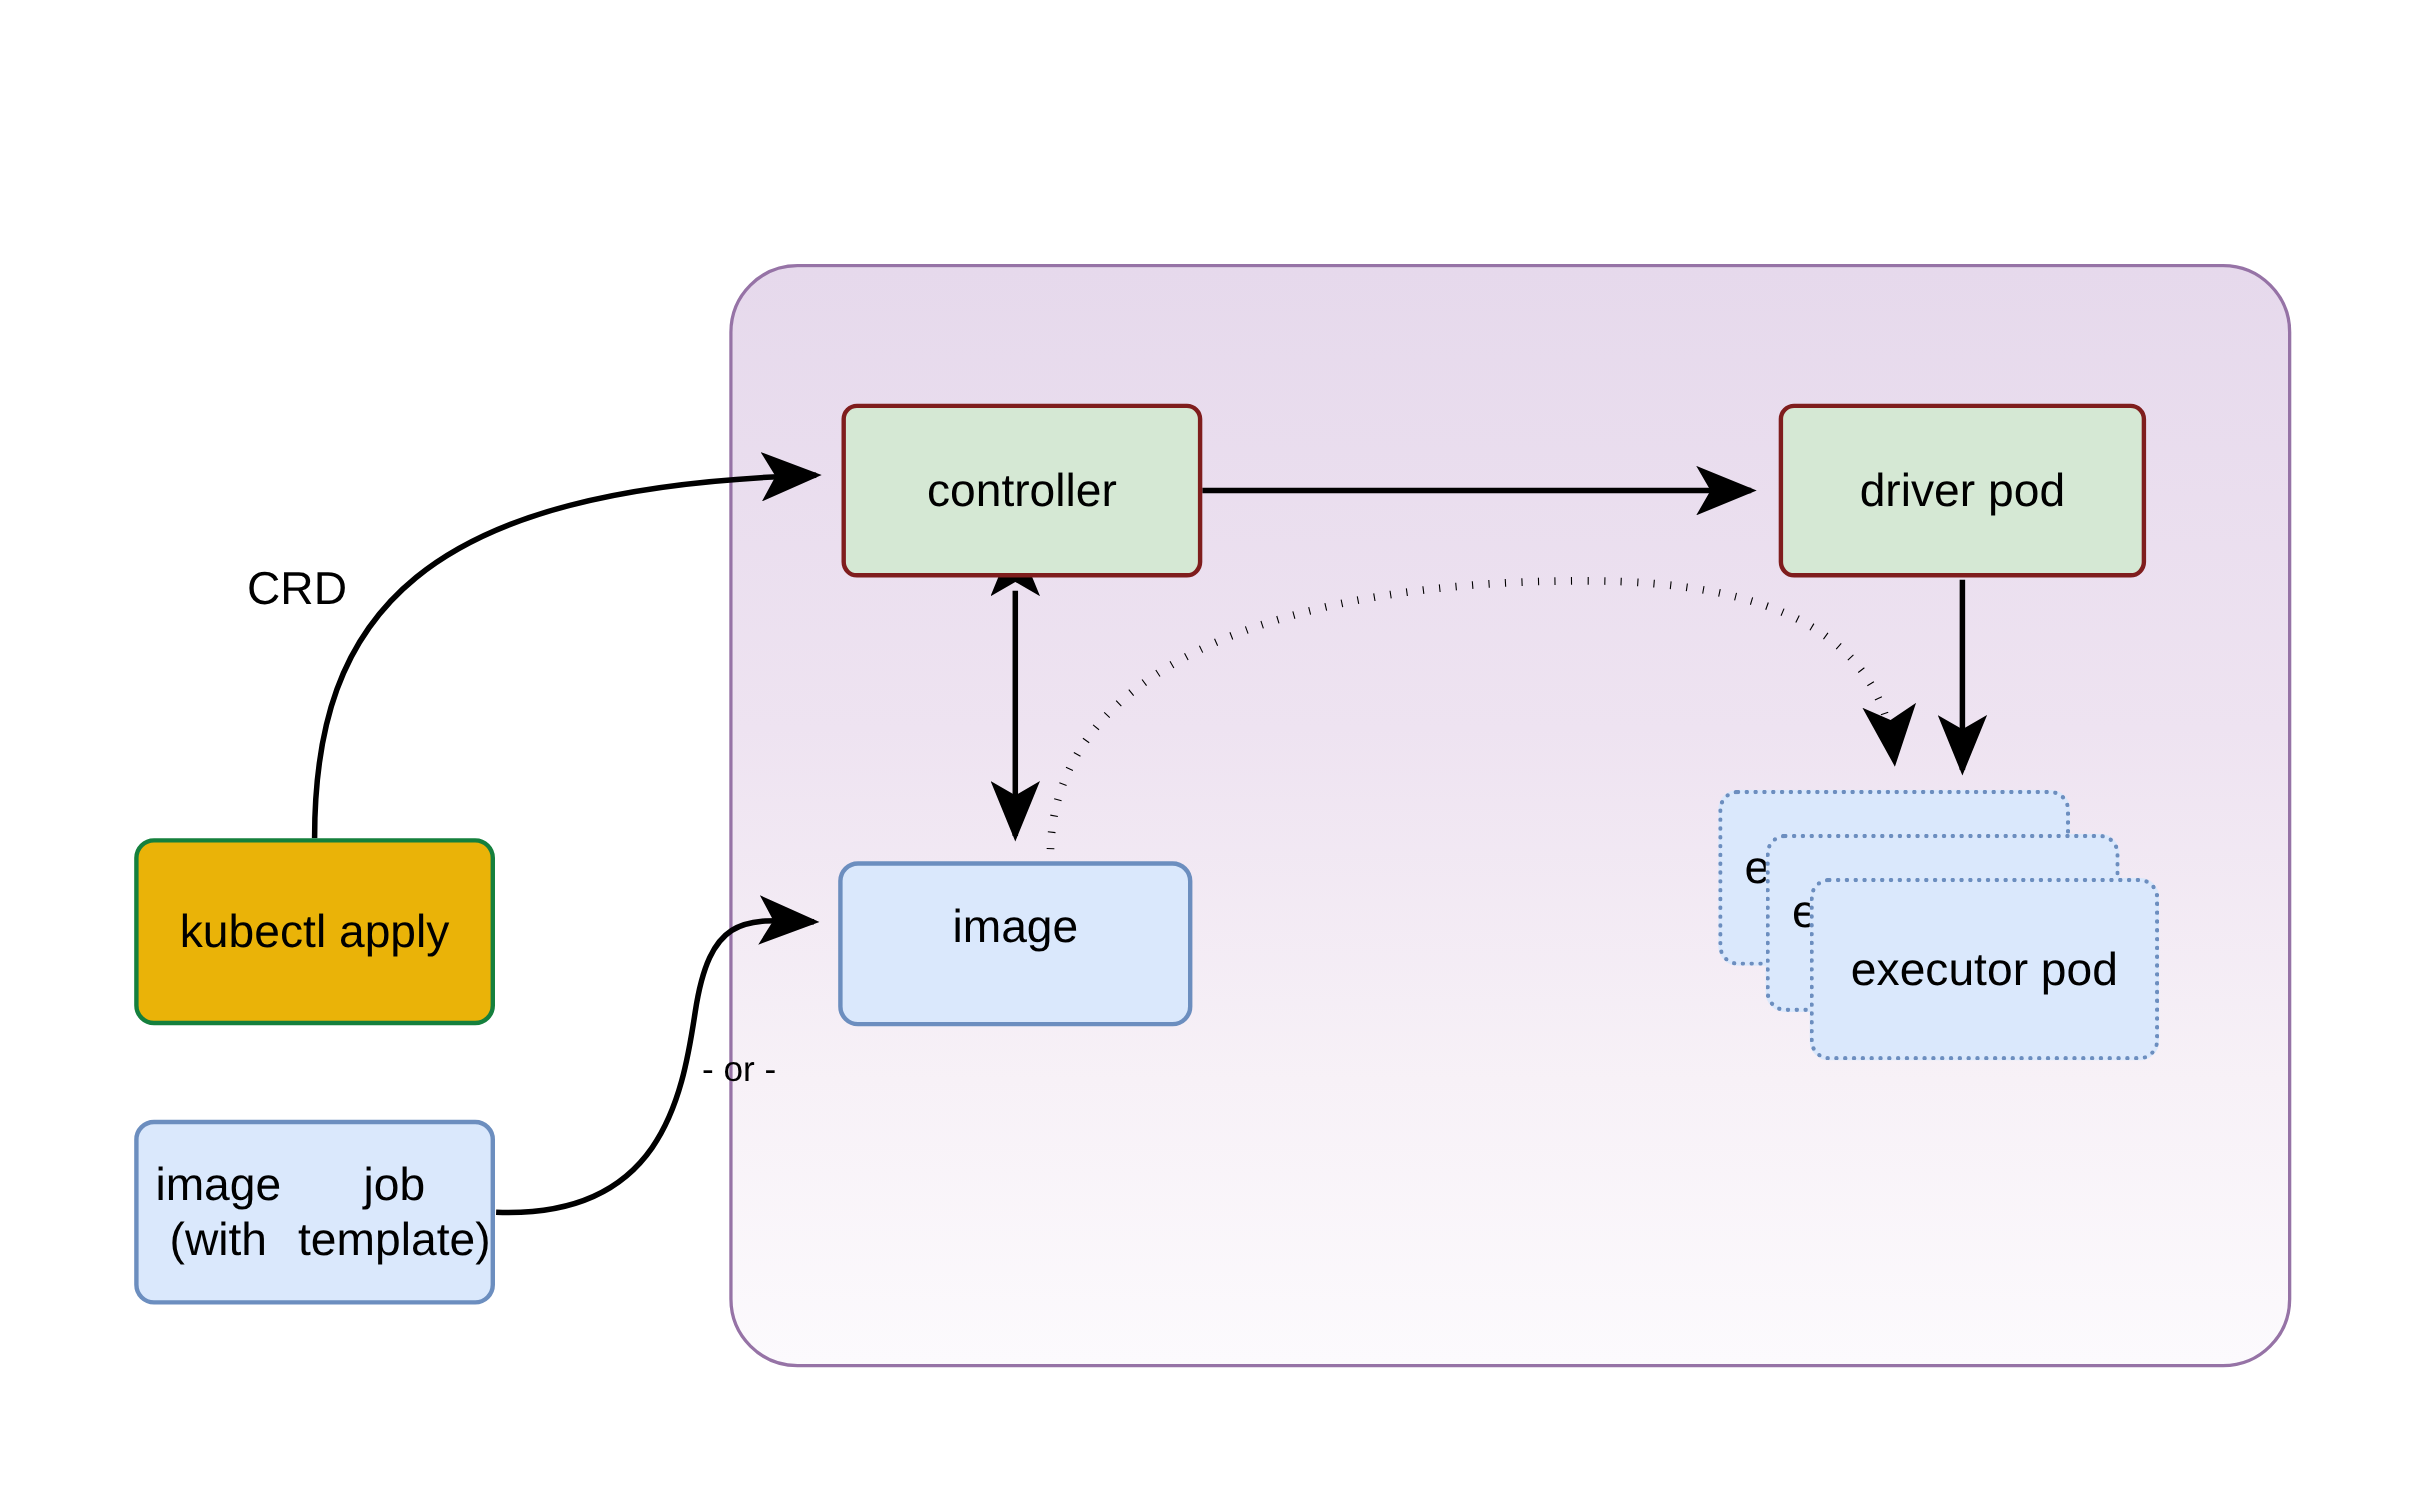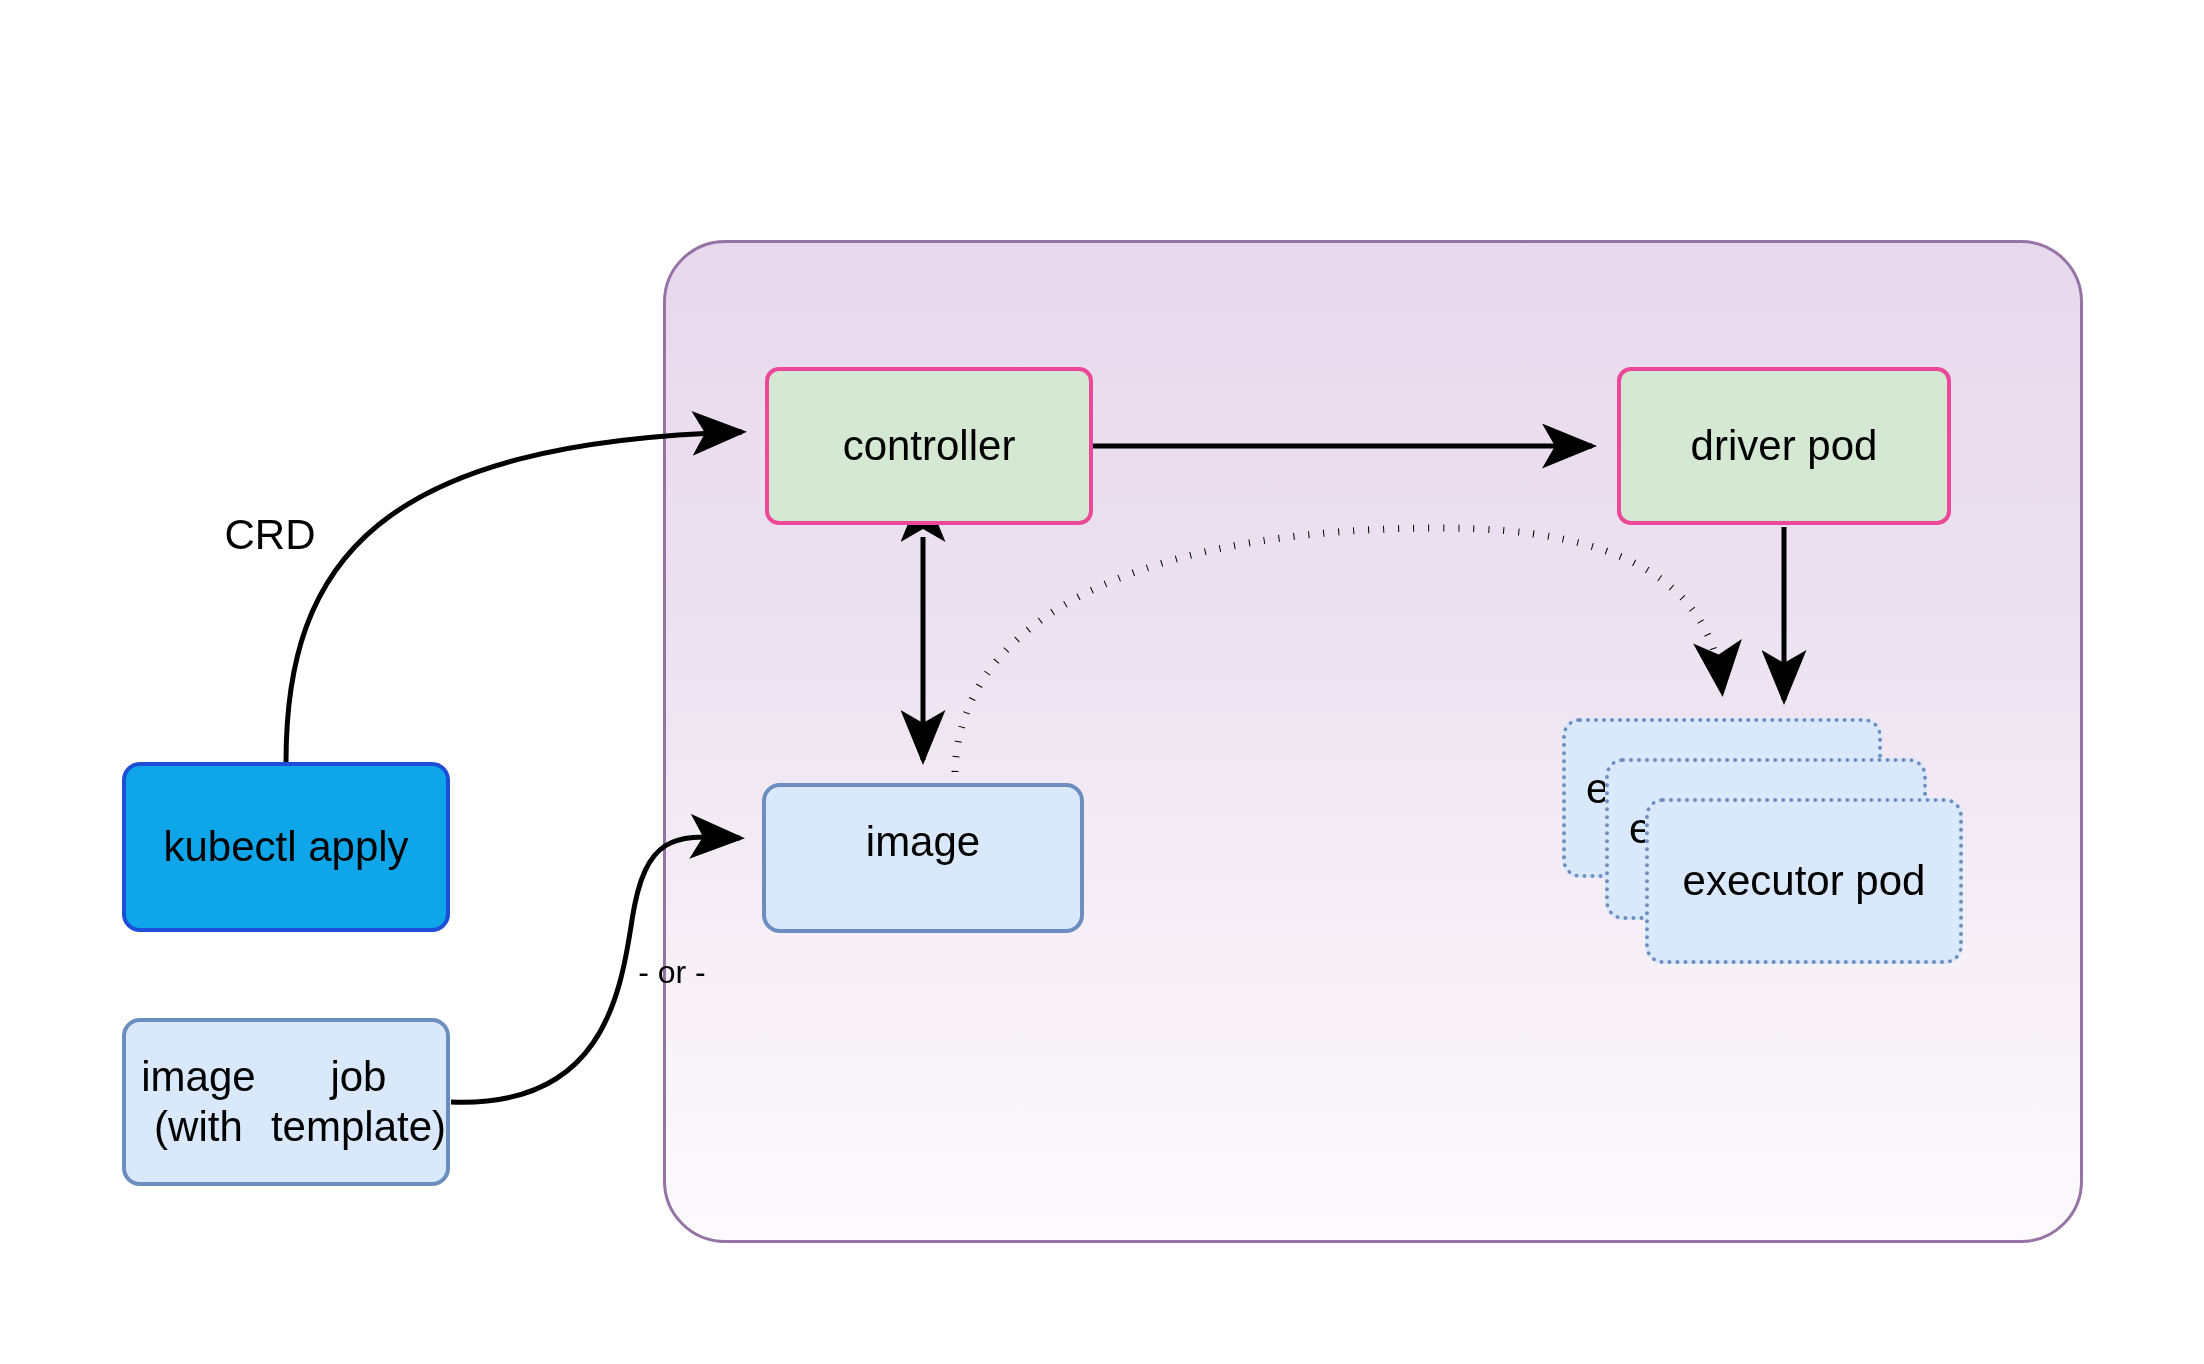--- a/index.html
+++ b/index.html
@@ -54,28 +54,28 @@
     top: 140px;
     width: 1420px;
     height: 56px;
     font-size: 42px;
     z-index: 8;
   }
 
   
   .green-node {
     background: #d5e8d4;
-    border: 4px solid #ec4899;
+    border: 4px solid #7f1d1d;
     border-radius: 14px;
     font-size: 42px;
     z-index: 6;
   }
   .red-node {
-    background: #0ea5e9;
-    border: 4px solid #1d4ed8;
+    background: #eab308;
+    border: 4px solid #15803d;
     border-radius: 18px;
     font-size: 42px;
     z-index: 6;
   }
   .blue-node {
     background: #dae8fc;
     border: 4px solid #6c8ebf;
     border-radius: 18px;
     font-size: 42px;
     z-index: 6;

